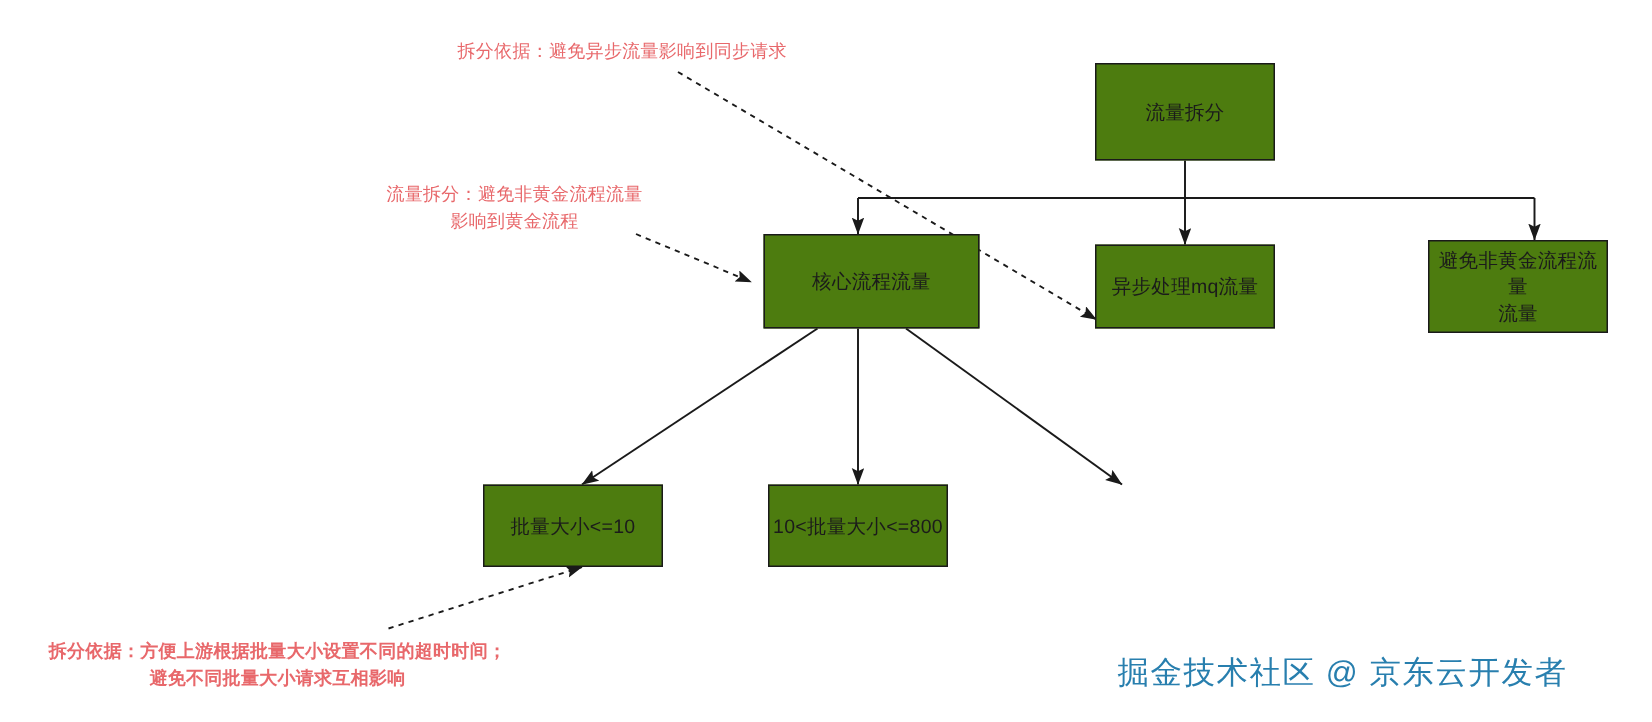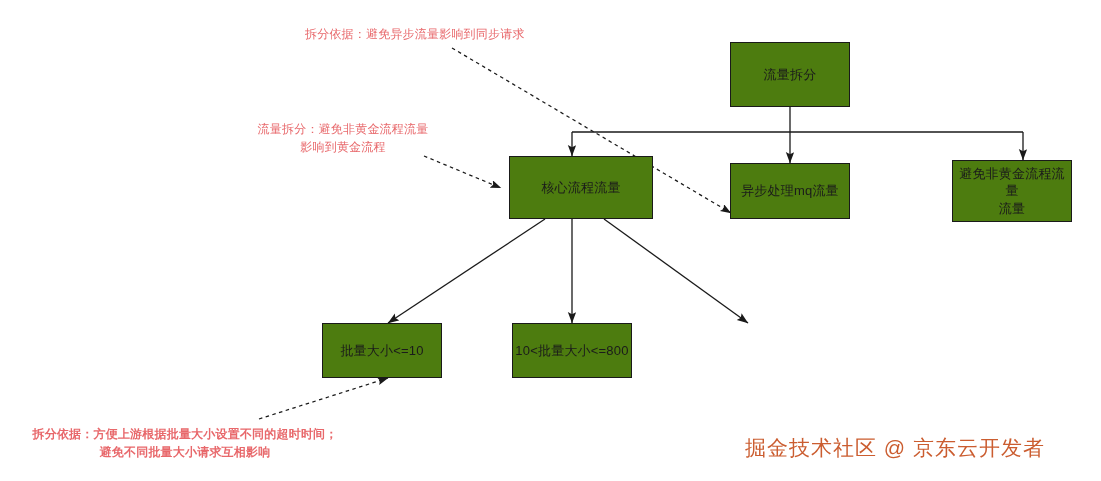--- a/index.html
+++ b/index.html
@@ -45,21 +45,21 @@
     color: #e8686b;
     font-size: 12px;
     line-height: 1.5;
     white-space: pre-line;
     letter-spacing: 0.2px;
   }
   .annotation.center { text-align: center; }
   .annotation.left { text-align: left; }
   .watermark {
     position: absolute;
-    color: #c2410c;
+    color: #0369a1;
     font-size: 21px;
     letter-spacing: 1px;
     white-space: nowrap;
     opacity: 0.85;
   }
 </style>
 </head>
 <body>
 
 <div id="canvas">

